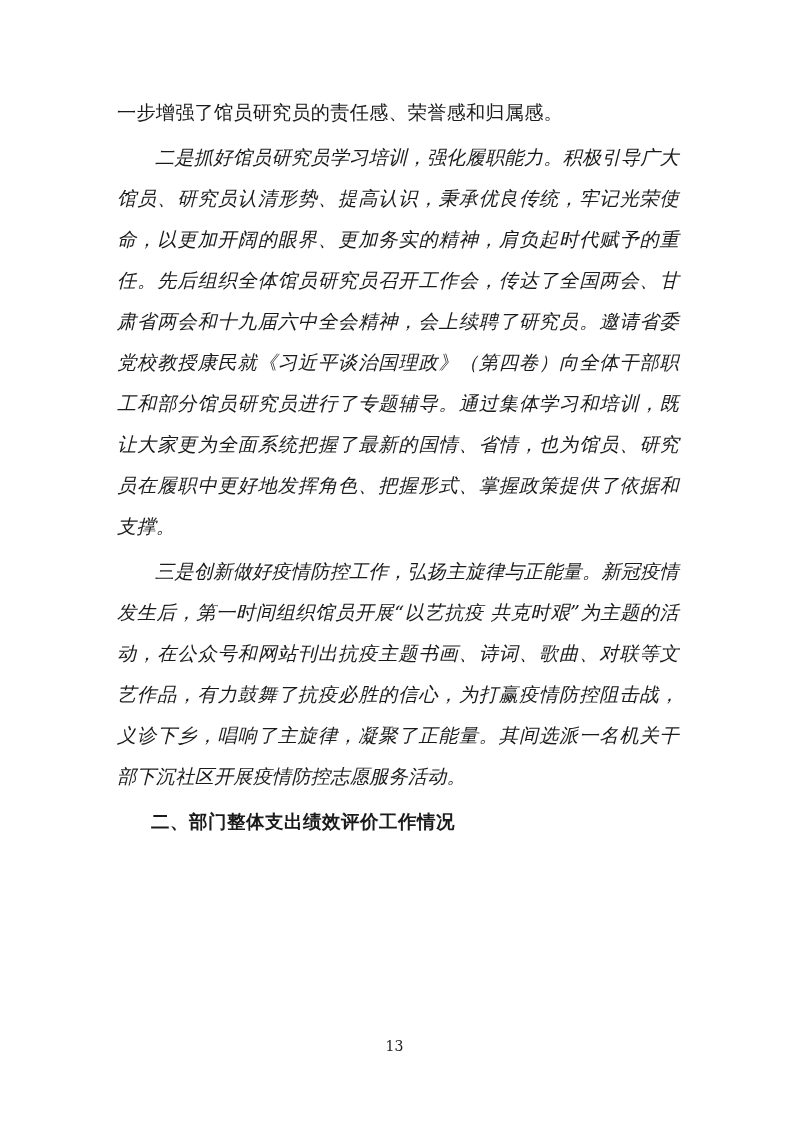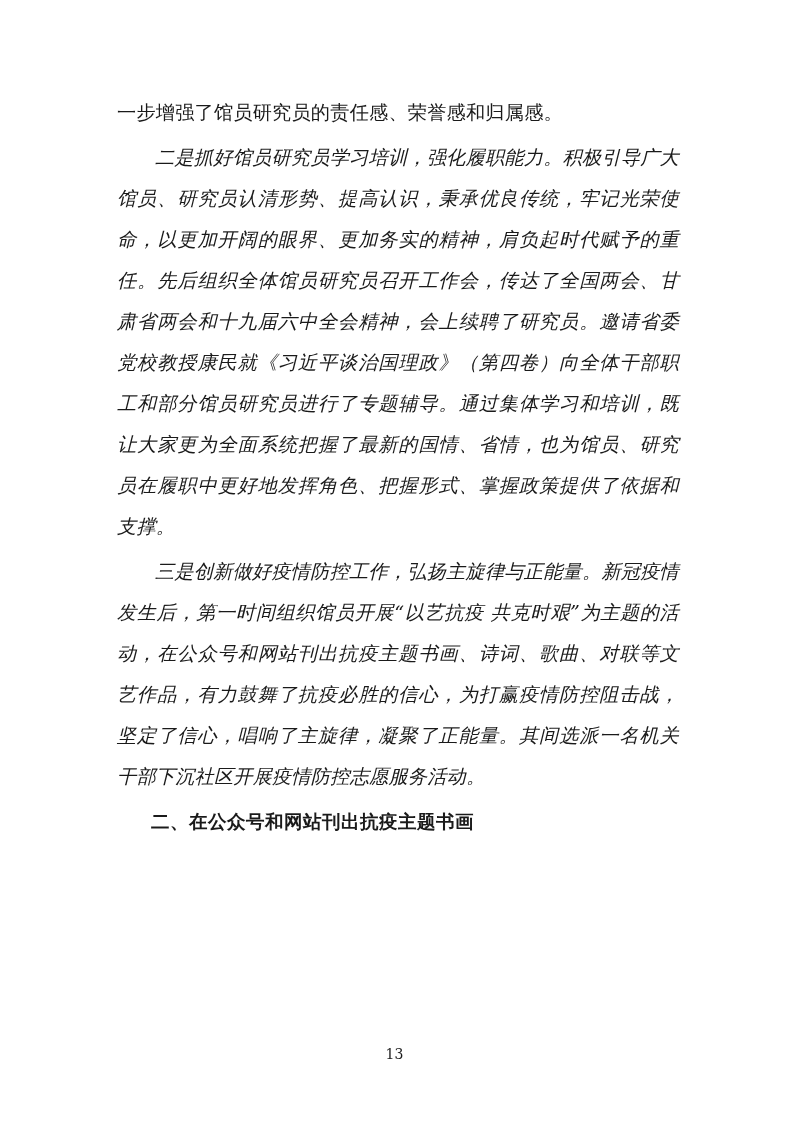--- a/index.html
+++ b/index.html
@@ -50,27 +50,26 @@
   }
   .page-number {
     position: absolute;
     left: 0;
     right: 5px;
     top: 1038px;
     text-align: center;
     font-family: "DejaVu Serif", "Liberation Serif", serif;
     font-size: 14px;
     color: #1a1a1a;
-    margin-top: 8px;
   }
 </style>
 </head>
 <body>
 
 <div class="page">
   <div class="content">
     <p class="para">一步增强了馆员研究员的责任感、荣誉感和归属感。</p>
     <p class="para indent">二是抓好馆员研究员学习培训，强化履职能力。积极引导广大馆员、研究员认清形势、提高认识，秉承优良传统，牢记光荣使命，以更加开阔的眼界、更加务实的精神，肩负起时代赋予的重任。先后组织全体馆员研究员召开工作会，传达了全国两会、甘肃省两会和十九届六中全会精神，会上续聘了研究员。邀请省委党校教授康民就《习近平谈治国理政》（第四卷）向全体干部职工和部分馆员研究员进行了专题辅导。通过集体学习和培训，既让大家更为全面系统把握了最新的国情、省情，也为馆员、研究员在履职中更好地发挥角色、把握形式、掌握政策提供了依据和支撑。</p>
-    <p class="para indent">三是创新做好疫情防控工作，弘扬主旋律与正能量。新冠疫情发生后，第一时间组织馆员开展“以艺抗疫 共克时艰”为主题的活动，在公众号和网站刊出抗疫主题书画、诗词、歌曲、对联等文艺作品，有力鼓舞了抗疫必胜的信心，为打赢疫情防控阻击战，坚定了信心，唱响了主旋律，凝聚了正能量。其间选派一名机关干部下沉社区开展疫情防控志愿服务活动。</p>
-    <p class="heading">二、在公众号和网站刊出抗疫主题书画</p>
+    <p class="para indent">三是创新做好疫情防控工作，弘扬主旋律与正能量。新冠疫情发生后，第一时间组织馆员开展“以艺抗疫 共克时艰”为主题的活动，在公众号和网站刊出抗疫主题书画、诗词、歌曲、对联等文艺作品，有力鼓舞了抗疫必胜的信心，为打赢疫情防控阻击战，义诊下乡，唱响了主旋律，凝聚了正能量。其间选派一名机关干部下沉社区开展疫情防控志愿服务活动。</p>
+    <p class="heading">二、部门整体支出绩效评价工作情况</p>
   </div>
   <div class="page-number">13</div>
 </div>
 
 </body></html>

